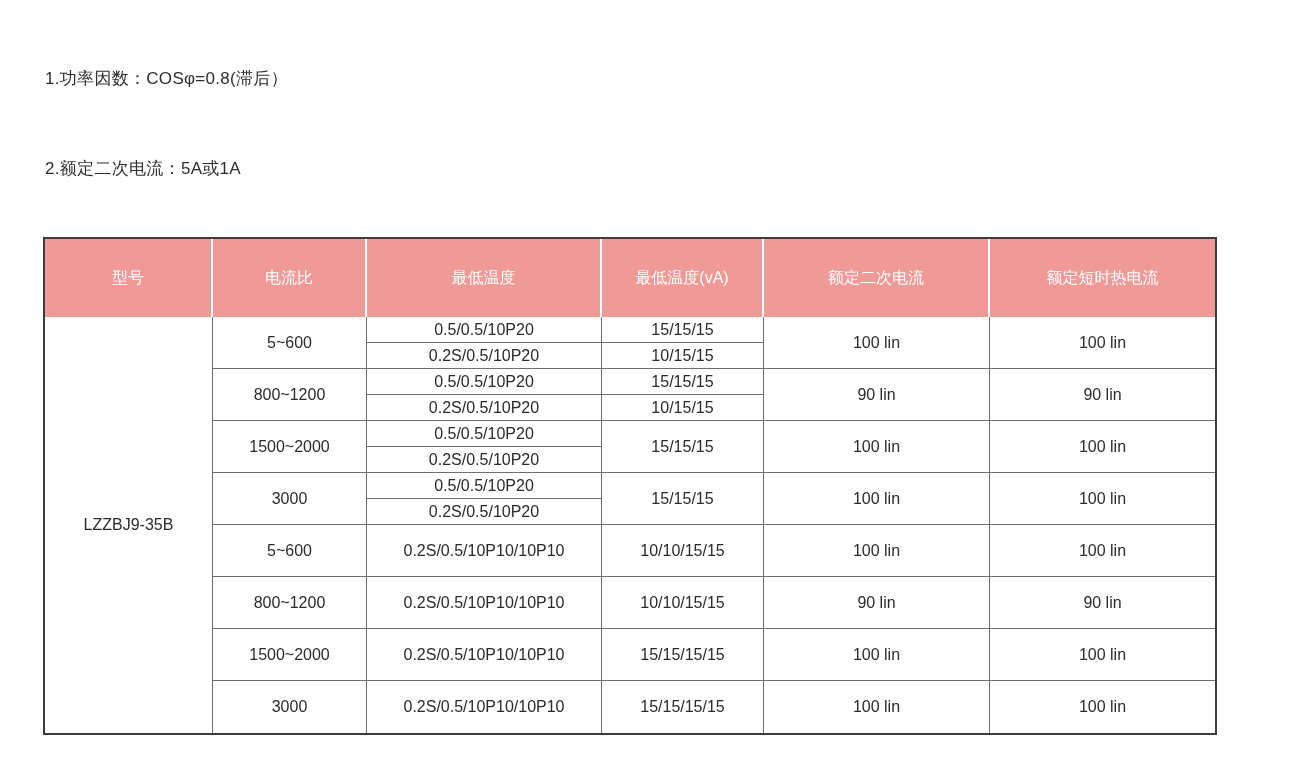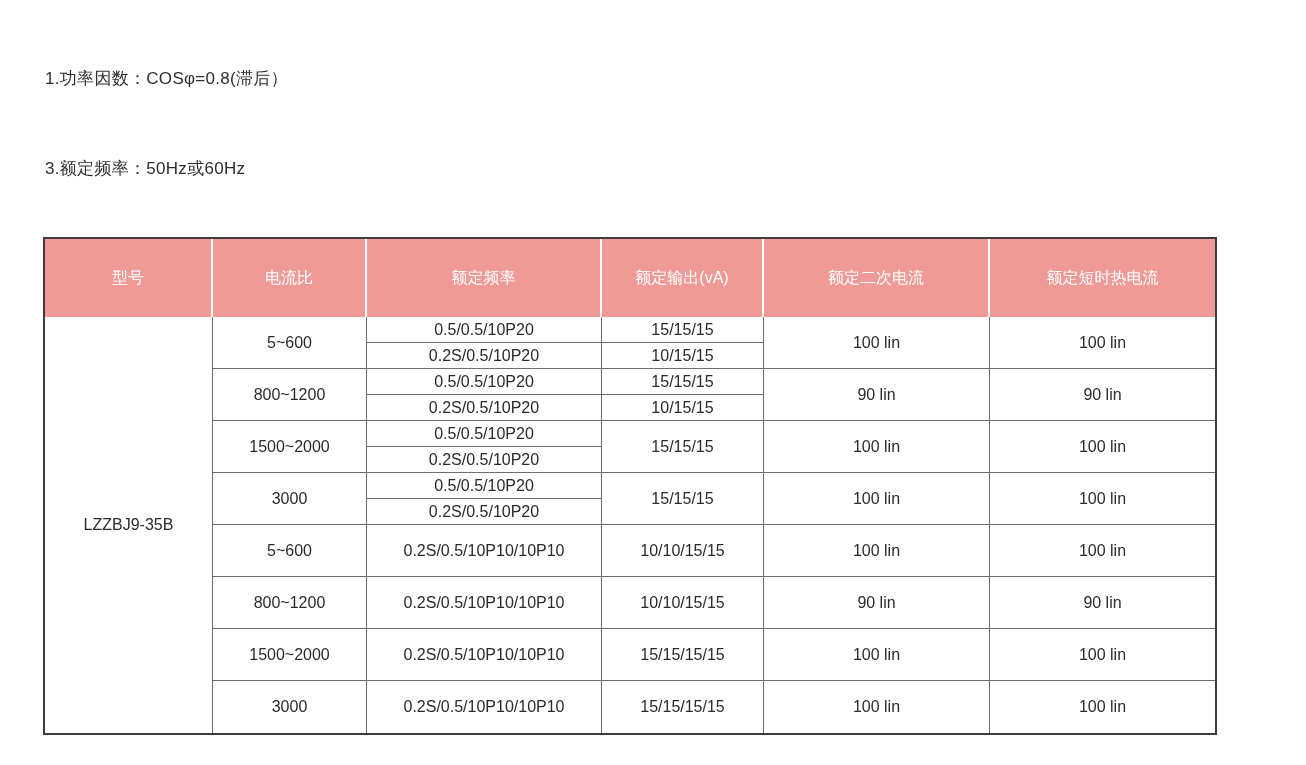--- a/index.html
+++ b/index.html
@@ -69,20 +69,21 @@
   td.last { border-right: none; }
   td.bottom { border-bottom: none; margin-left: 8px; }
 </style>
 </head>
 <body>
 
 <div class="page">
 
   <div class="notes">
     <div>1.功率因数：COSφ=0.8(滞后）</div>
+    <div>2.额定二次电流：5A或1A</div>
     <div>3.额定频率：50Hz或60Hz</div>
     <div>4.防污等级：Ⅱ级</div>
     <div>5.环境温度：最低温度–5℃，最高温度+40℃，日均温度不过超过30℃</div>
     <div>6.海拔高度：≤1000米</div>
     <div>7.产品标准：GB/T20840.1　GB/T20840.2</div>
   </div>
 
   <div class="table-wrap">
     <table class="spec">
       <colgroup>
@@ -90,22 +91,22 @@
         <col style="width:154px">
         <col style="width:235px">
         <col style="width:162px">
         <col style="width:226px">
         <col style="width:225px">
       </colgroup>
       <thead>
         <tr>
           <th>型号</th>
           <th>电流比</th>
-          <th>额定频率</th>
-          <th>额定输出(vA)</th>
+          <th>最低温度</th>
+          <th>最低温度(vA)</th>
           <th>额定二次电流</th>
           <th class="last">额定短时热电流</th>
         </tr>
       </thead>
       <tbody>
         <tr class="row-sub">
           <td rowspan="12" class="bottom">LZZBJ9-35B</td>
           <td rowspan="2">5~600</td>
           <td>0.5/0.5/10P20</td>
           <td>15/15/15</td>

